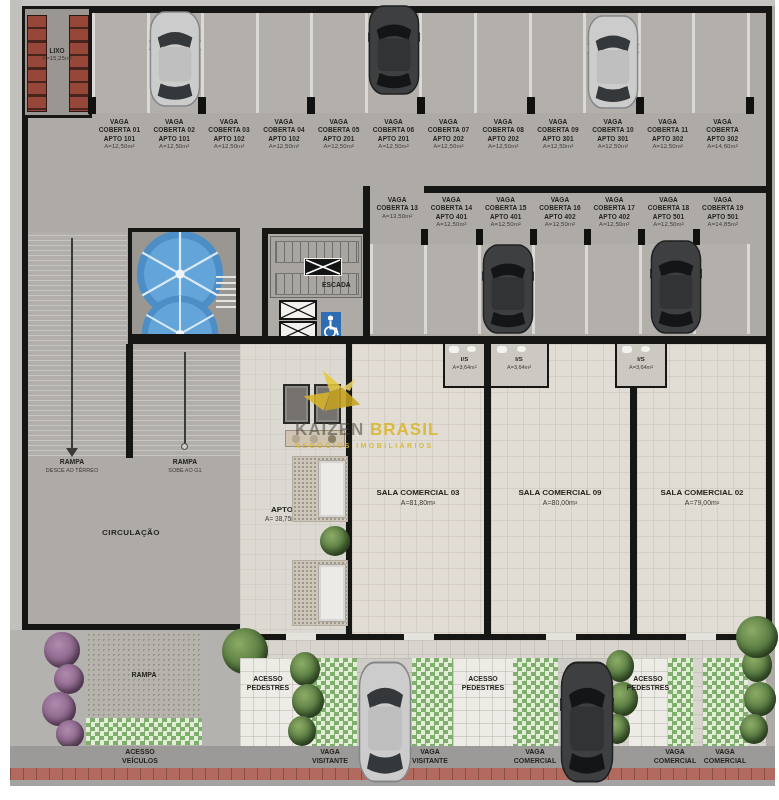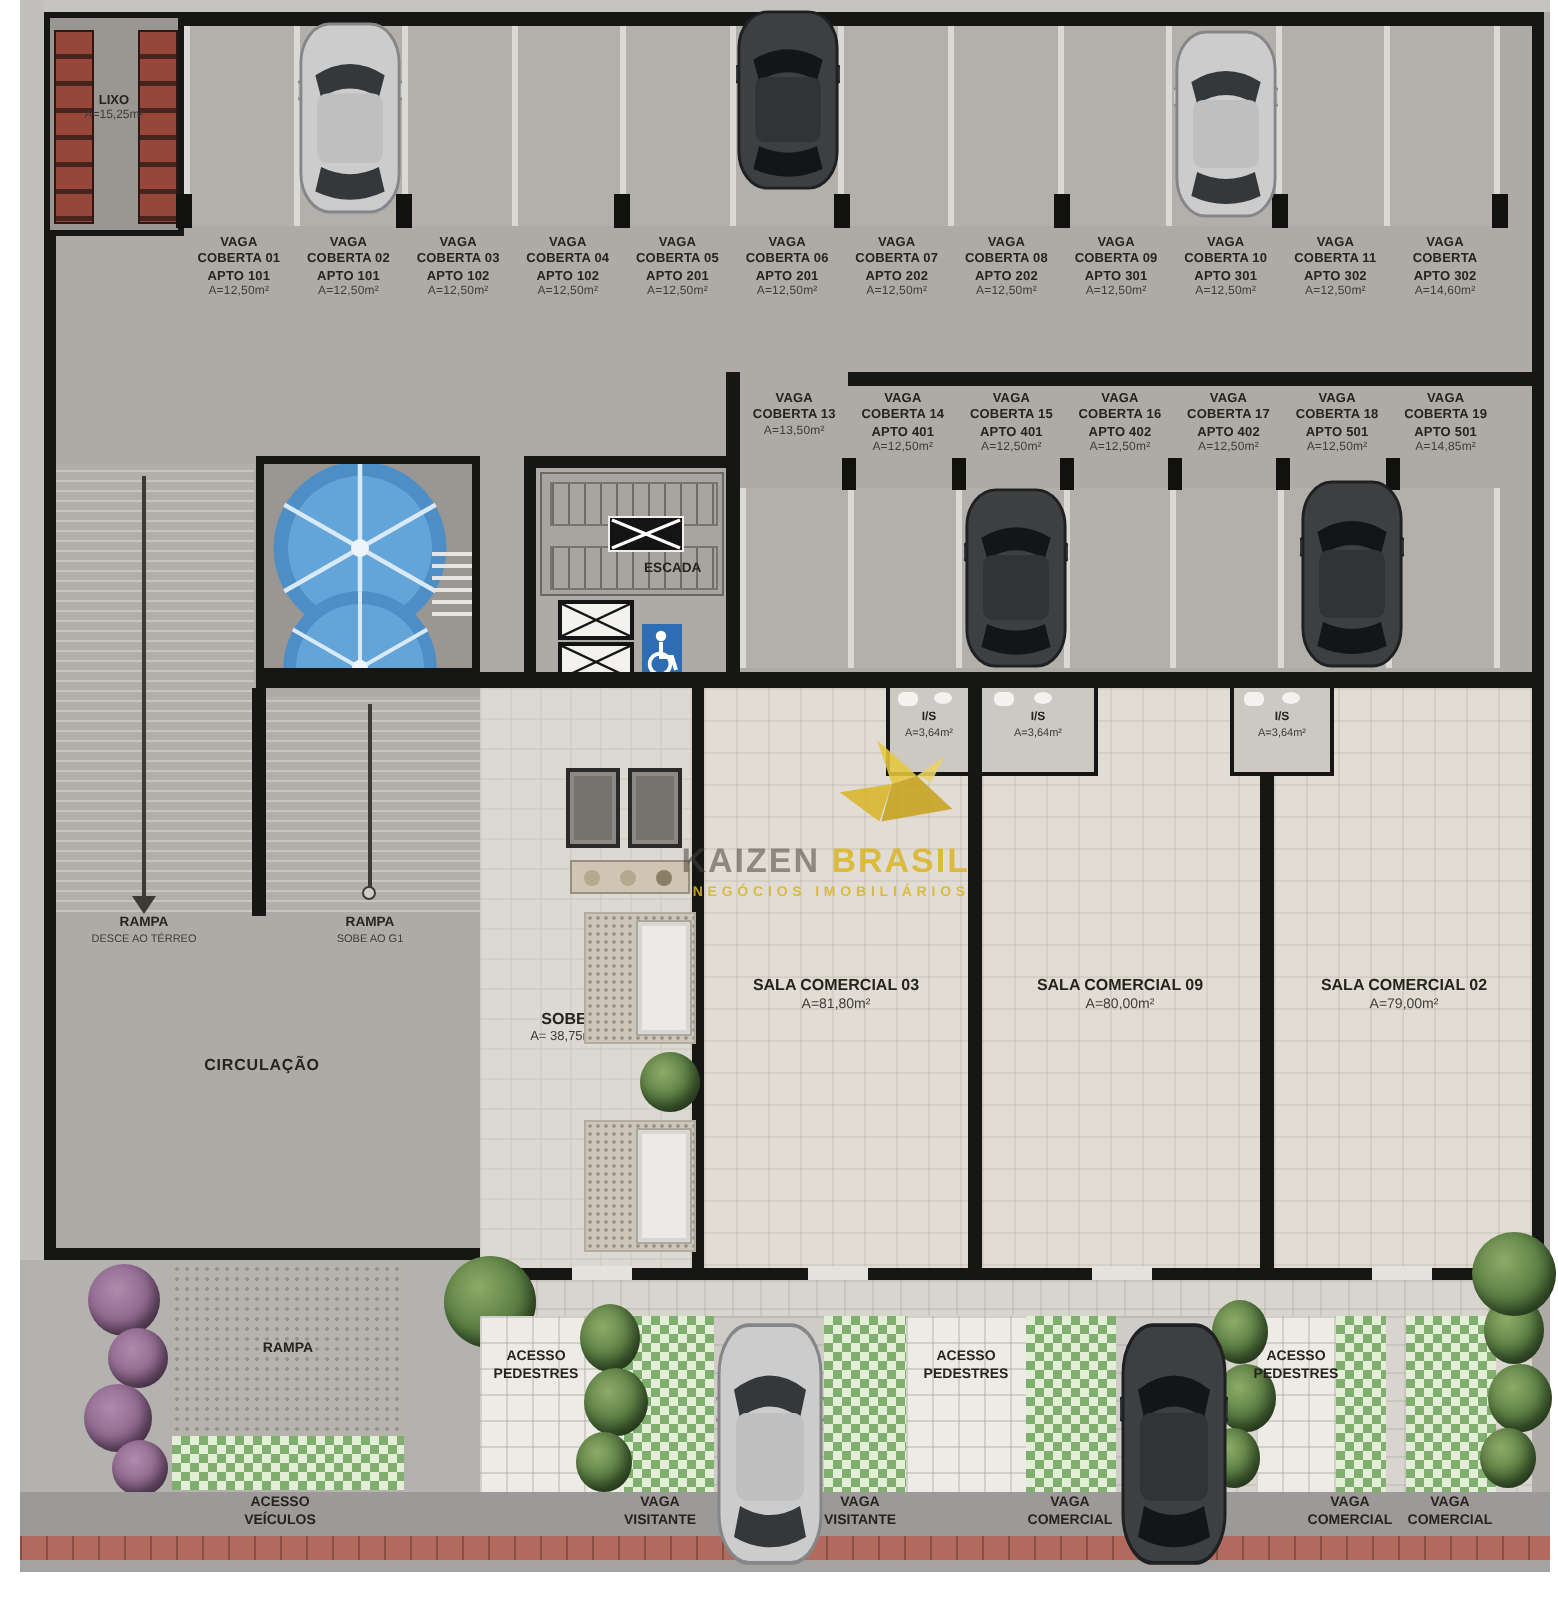--- a/index.html
+++ b/index.html
@@ -33,21 +33,21 @@
   .bins{background:repeating-linear-gradient(180deg,#96473a 0 11px,#47251e 11px 13.5px);border:1px solid #2c1712;}
   .tree{border-radius:50%;background:radial-gradient(circle at 38% 34%,#8cab66,#567a40 55%,#3a582b 90%);box-shadow:inset -3px -4px 7px rgba(0,0,0,.45);}
   .shrub{border-radius:50%;background:radial-gradient(circle at 40% 35%,#b08bae,#8a6389 58%,#644664 90%);box-shadow:inset -3px -4px 6px rgba(0,0,0,.4);}
   .rug{background:#ccc5b9;background-image:radial-gradient(rgba(120,108,90,.5) 1px,transparent 1px);background-size:4px 4px;border:1px solid #b3ab9d;}
   .sofa{background:#eceae6;border:1px solid #a9a7a2;box-shadow:inset 0 0 0 2px #d8d6d1;}
   .cab{background:#76736f;border:2px solid #2a2a28;box-shadow:inset 0 0 0 2px #8d8a86;}
   .stair{background:#a8a5a1;border:1px solid #6b6965;}
   .treads{background-image:repeating-linear-gradient(90deg,#6e6c68 0 1px,transparent 1px 8px);border:1px solid #767470;}
   .car{--body:#cbcccb;--roof:#bebfbe;--glass:#35383b;--edge:#85868a;position:absolute;}
   .car.dark{--body:#3e3f41;--roof:#323335;--glass:#141517;--edge:#1f2022;}
-  .wm{opacity:.87;text-align:right;}
+  .wm{opacity:.87;text-align:left;}
   .wm .brand{font-size:17px;font-weight:bold;letter-spacing:1px;}
   .wm .gray{color:rgba(70,66,58,.62);}
   .wm .yellow{color:#d9b62a;}
   .wm .tagline{font-size:7px;font-weight:bold;letter-spacing:2.4px;color:#d9b62a;margin-top:2px;}
 </style>
 </head>
 <body>
 
 <div class="plan">
 
@@ -379,21 +379,21 @@
   <div class="abs tag" style="left:500px;top:488px;width:120px;font-size:8px">
     <div>SALA COMERCIAL 09</div>
       <div class="area" style="font-size:7px">A=80,00m²</div>
     </div>
   <div class="abs tag" style="left:642px;top:488px;width:120px;font-size:8px">
     <div>SALA COMERCIAL 02</div>
       <div class="area" style="font-size:7px">A=79,00m²</div>
     </div>
 
   <div class="abs tag" style="left:248px;top:505px;width:68px;font-size:8px">
-    <div>SOBE</div>
+    <div>APTO</div>
       <div class="area" style="font-size:6.5px">A= 38,75m²</div>
     </div>
   <div class="abs cab" style="left:283px;top:384px;width:27px;height:40px;box-sizing:border-box"></div>
   <div class="abs cab" style="left:314px;top:384px;width:27px;height:40px;box-sizing:border-box"></div>
   <div class="abs" style="left:285px;top:430px;width:60px;height:17px;background:#cfc5b2;border:1px solid #9a8f7c;box-sizing:border-box">
     <div class="abs" style="left:6px;top:4px;width:8px;height:8px;border-radius:50%;background:#b5a890"></div>
     <div class="abs" style="left:24px;top:4px;width:8px;height:8px;border-radius:50%;background:#b5a890"></div>
     <div class="abs" style="left:42px;top:4px;width:8px;height:8px;border-radius:50%;background:#8a7e66"></div>
   </div>
   <div class="abs rug" style="left:292px;top:456px;width:56px;height:66px;box-sizing:border-box"></div>

